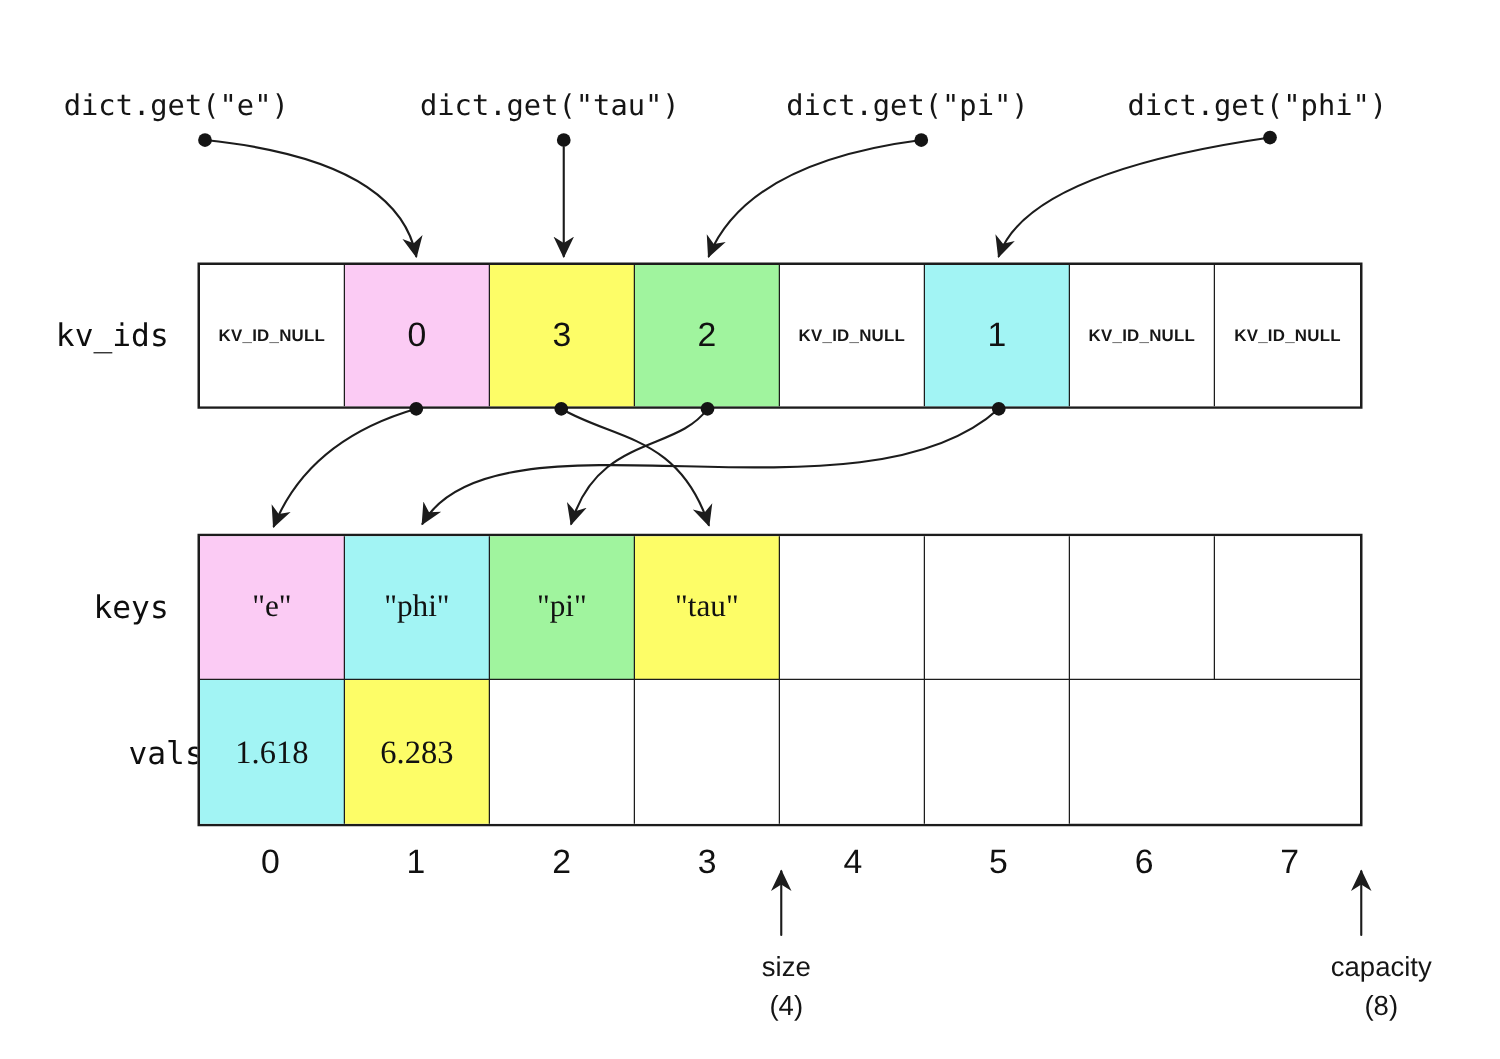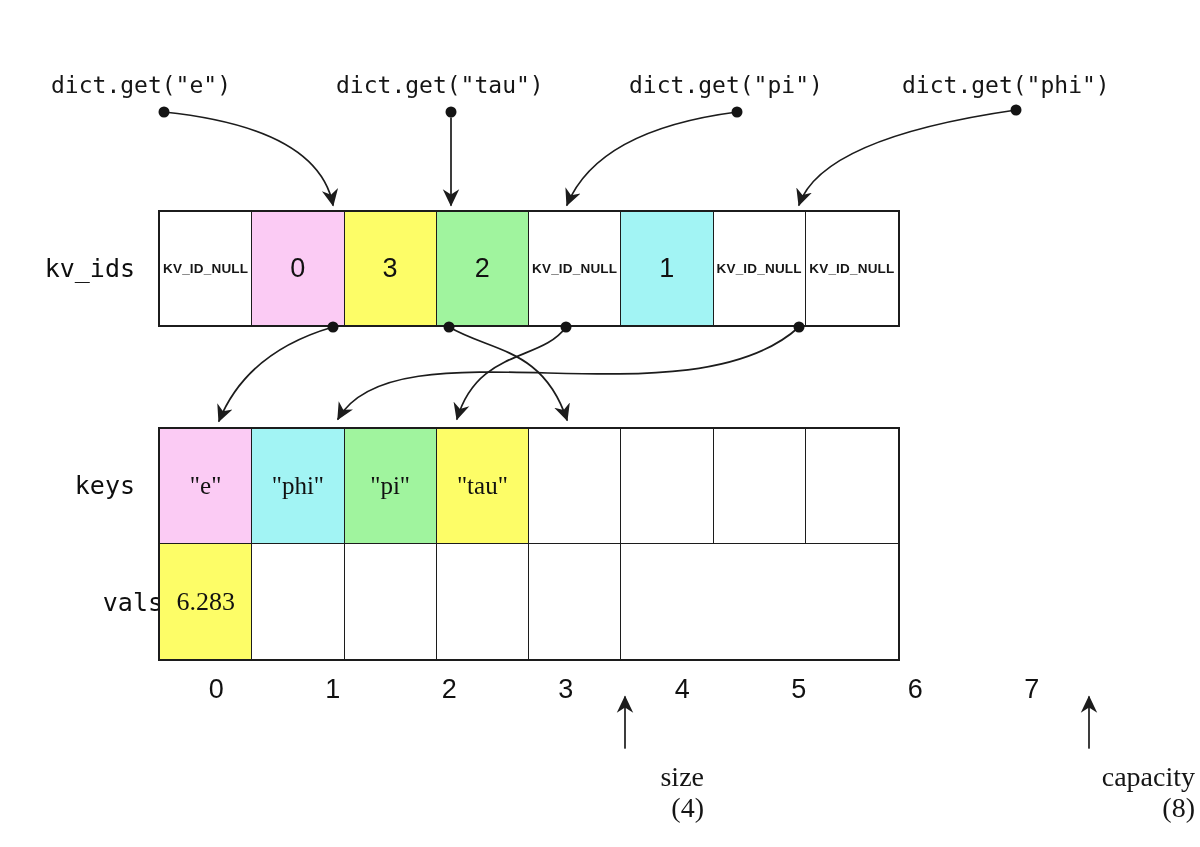--- a/index.html
+++ b/index.html
@@ -11,21 +11,21 @@
     position:relative; width:1200px; height:847px; background:#fff;
     overflow:hidden; font-family:"Liberation Sans", sans-serif; color:#111;
   }
   
   .query{
     position:absolute; top:72px; font-family:"DejaVu Sans Mono", monospace;
     font-size:23px; letter-spacing:0px; white-space:pre; color:#151515;
   }
   
   .grid{
-    position:absolute; left:158px; width:742px; display:grid;
+    position:absolute; left:158px; width:932px; display:grid;
     grid-template-columns:repeat(8,1fr);
     border:2px solid var(--line); box-sizing:border-box; background:#fff;
   }
   #kv-grid{ top:210px; height:117px; }
   #kvtable{ top:427px; height:234px; grid-template-rows:1fr 1fr; }
   .cell{
     box-sizing:border-box; border-right:1.6px solid var(--line);
     display:flex; align-items:center; justify-content:center;
     overflow:hidden;
   }
@@ -56,22 +56,22 @@
   #indices{
     position:absolute; left:158px; top:671px; width:932px; height:36px;
     display:grid; grid-template-columns:repeat(8,1fr);
   }
   #indices .idx{
     display:flex; align-items:center; justify-content:center;
     font-size:27px; font-family:"Liberation Sans", sans-serif;
   }
   
   .anno{
-    position:absolute; font-family:Liberation Serif, serif;
-    font-size:28px; text-align:right; white-space:pre; color:#151515;
+    position:absolute; font-family:Liberation Sans, sans-serif;
+    font-size:22px; text-align:center; white-space:pre; color:#151515;
   }
   #size-label{ left:554px; width:150px; top:761px; }
   #size-value{ left:554px; width:150px; top:792px; }
   #cap-label{ left:1015px; width:180px; top:761px; }
   #cap-value{ left:1015px; width:180px; top:792px; }
   
   #arrows{ position:absolute; left:0; top:0; width:1200px; height:847px;
            pointer-events:none; z-index:5; }
 </style>
 </head>
@@ -101,20 +101,21 @@
 
   <div class="grid" id="kvtable">
     <div class="cell keys-cell" data-color="pink">"e"</div>
     <div class="cell keys-cell" data-color="cyan">"phi"</div>
     <div class="cell keys-cell" data-color="green">"pi"</div>
     <div class="cell keys-cell" data-color="yellow">"tau"</div>
     <div class="cell keys-cell" data-color="white"></div>
     <div class="cell keys-cell" data-color="white"></div>
     <div class="cell keys-cell" data-color="white"></div>
     <div class="cell keys-cell" data-color="white"></div>
+    <div class="cell vals-cell" data-color="cyan">1.618</div>
     <div class="cell vals-cell" data-color="yellow">6.283</div>
     <div class="cell vals-cell" data-color="white"></div>
     <div class="cell vals-cell" data-color="white"></div>
     <div class="cell vals-cell" data-color="white"></div>
     <div class="cell vals-cell" data-color="white"></div>
   </div>
 
   <div id="indices">
     <div class="idx">0</div>
     <div class="idx">1</div>

